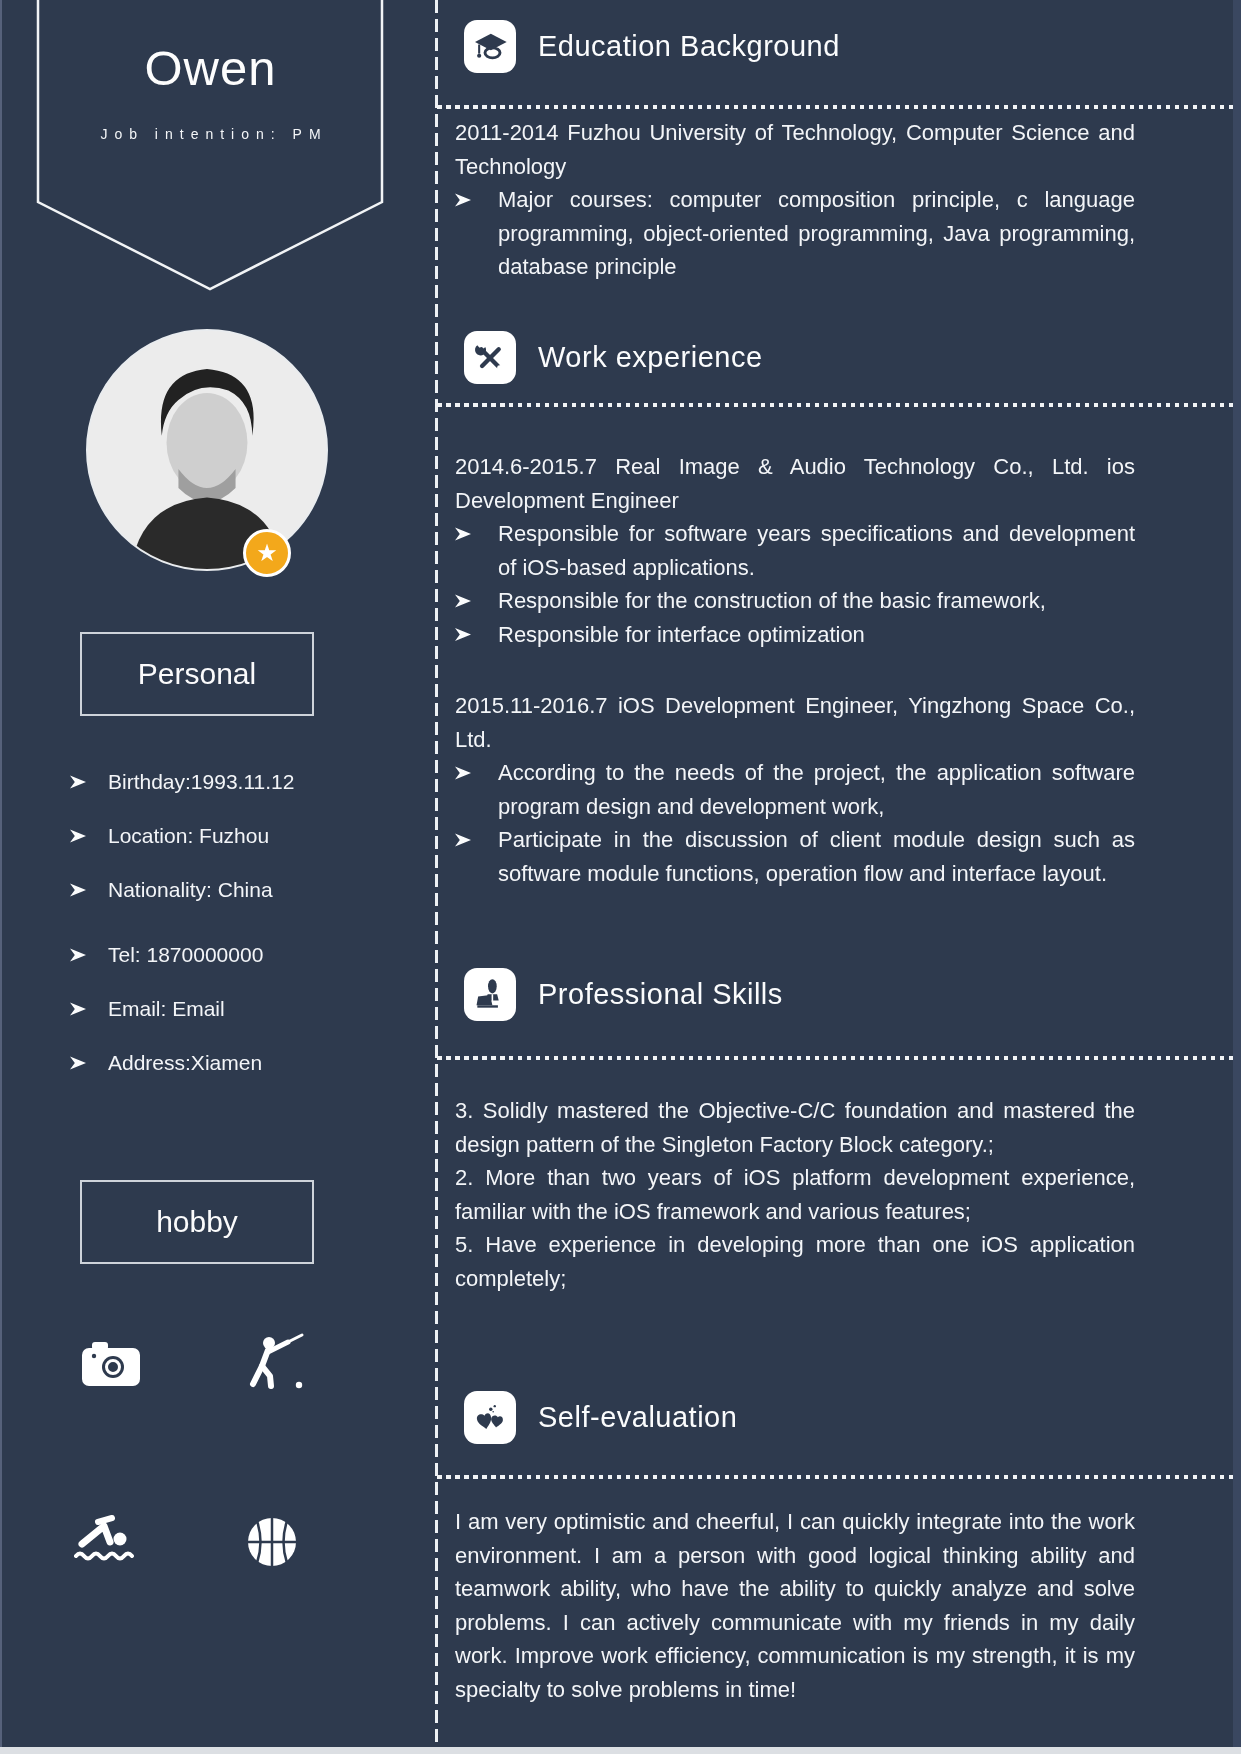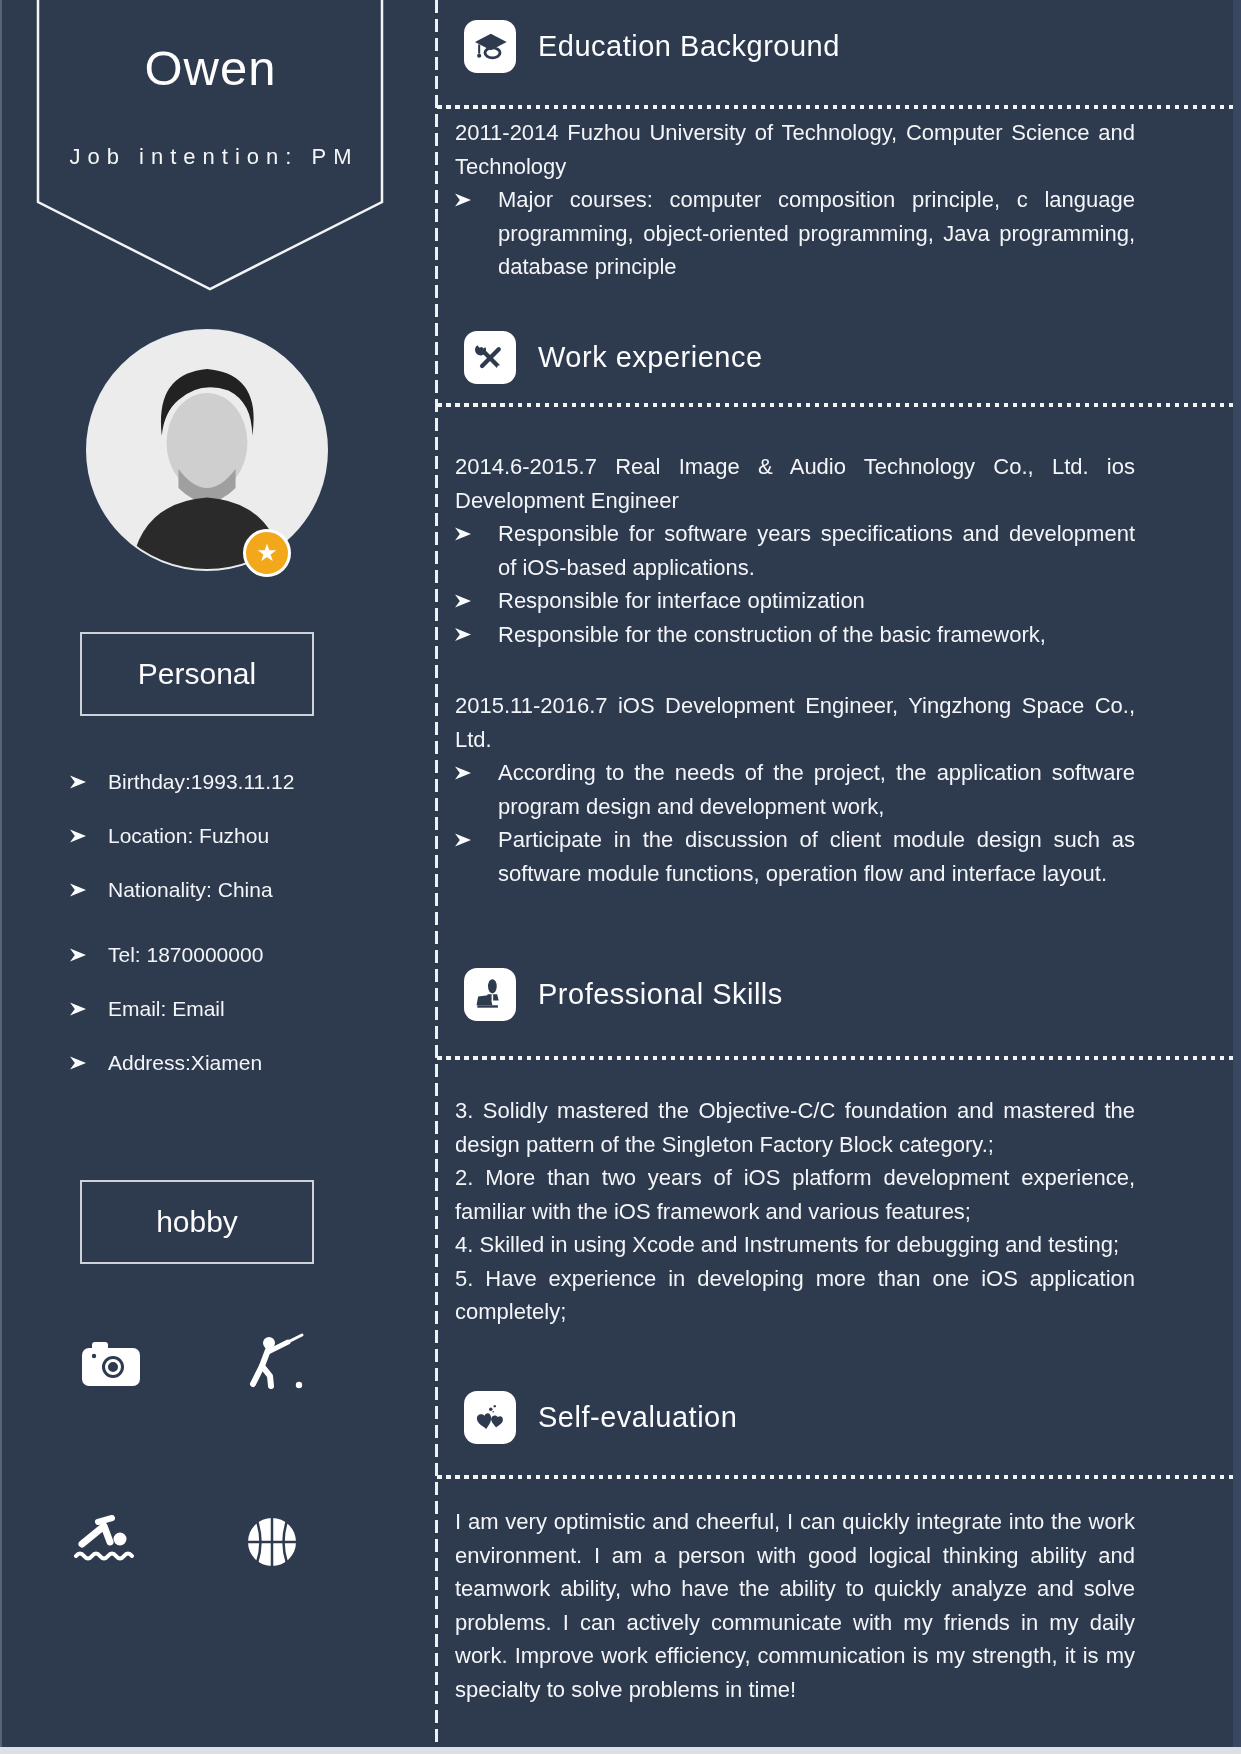--- a/index.html
+++ b/index.html
@@ -11,22 +11,22 @@
   
   .edge-right{position:absolute;top:0;right:0;width:8px;height:100%;background:#3a4760;}
   .edge-left{position:absolute;top:0;left:0;width:2px;height:100%;background:#56617a;}
   .edge-bottom{position:absolute;left:0;bottom:0;width:100%;height:7px;background:#dcdfe3;z-index:9;}
 
   
   .sidebar{position:absolute;left:0;top:0;width:437px;height:100%;}
   .banner-svg{position:absolute;left:36px;top:0;}
   .name{position:absolute;left:36px;top:40px;width:349px;text-align:center;
         font-size:49px;font-weight:400;color:#fdfdfd;letter-spacing:1px;}
-  .job-intent{position:absolute;left:36px;top:144px;width:349px;text-align:center;
-        font-size:22px;color:#f4f6f8;letter-spacing:7px;text-indent:7px;white-space:nowrap;}
+  .job-intent{position:absolute;left:36px;top:126px;width:349px;text-align:center;
+        font-size:14px;color:#f4f6f8;letter-spacing:7px;text-indent:7px;white-space:nowrap;}
   .photo{position:absolute;left:86px;top:329px;width:238px;height:238px;border-radius:50%;
         border:2px solid #e9ecef;overflow:hidden;background:#ededee;}
   .photo svg{display:block;}
   .star-badge{position:absolute;left:243px;top:529px;width:42px;height:42px;border-radius:50%;
         background:#f3a81b;border:3px solid #ffffff;display:flex;align-items:center;justify-content:center;
         font-family:"DejaVu Sans",sans-serif;font-size:24px;color:#ffffff;line-height:1;}
   .side-box{position:absolute;left:80px;width:230px;height:80px;border:2px solid #ced3da;
         display:flex;align-items:center;justify-content:center;font-size:30px;color:#fbfbfc;}
   .box-personal{top:632px;}
   .box-hobby{top:1180px;}
@@ -205,25 +205,25 @@
   </div>
   <div class="dotted d-work"></div>
   <div class="block b-work">
     <p class="para">2014.6-2015.7 Real Image &amp; Audio Technology Co., Ltd. ios Development Engineer</p>
     <div class="bullet">
       <span class="arrow"></span>
       <span class="btext">Responsible for software years specifications and development of iOS-based applications.</span>
     </div>
     <div class="bullet">
       <span class="arrow"></span>
+      <span class="btext">Responsible for the construction of the basic framework,</span>
+    </div>
+    <div class="bullet">
+      <span class="arrow"></span>
       <span class="btext">Responsible for interface optimization</span>
-    </div>
-    <div class="bullet">
-      <span class="arrow"></span>
-      <span class="btext">Responsible for the construction of the basic framework,</span>
     </div>
     <p class="para job2">2015.11-2016.7 iOS Development Engineer, Yingzhong Space Co., Ltd.</p>
     <div class="bullet">
       <span class="arrow"></span>
       <span class="btext">According to the needs of the project, the application software program design and development work,</span>
     </div>
     <div class="bullet">
       <span class="arrow"></span>
       <span class="btext">Participate in the discussion of client module design such as software module functions, operation flow and interface layout.</span>
     </div>
@@ -238,21 +238,20 @@
         <path d="M9 26 L24 24 L27 37 L7 37 Z" fill="#2e3a4e"></path>
         <rect x="8" y="37" width="26" height="3" fill="#2e3a4e"></rect>
       </svg>
     </div>
     <div class="sec-title">Professional Skills</div>
   </div>
   <div class="dotted d-skill"></div>
   <div class="block b-skill">
     <p class="para">3. Solidly mastered the Objective-C/C foundation and mastered the design pattern of the Singleton Factory Block category.;</p>
     <p class="para">2. More than two years of iOS platform development experience, familiar with the iOS framework and various features;</p>
-    <p class="para">4. Skilled in using Xcode and Instruments for debugging and testing;</p>
     <p class="para">5. Have experience in developing more than one iOS application completely;</p>
   </div>
 
   <div class="sec-head h-eval">
     <div class="sec-icon">
       <svg width="38" height="38" viewBox="0 0 48 48">
         <g fill="#2e3a4e">
           <path d="M18 21 C15 17 8 18 8 24 C8 30 16 35 18 38 C20 35 26 30 26 24 C26 18 21 17 18 21 Z" transform="rotate(-8 18 28)"></path>
           <path d="M33 23 C31 20 25 21 25 26 C25 30 31 34 33 36 C35 34 40 30 40 26 C40 21 35 20 33 23 Z" transform="rotate(10 33 28)"></path>
           <circle cx="25" cy="13" r="2.2"></circle>

